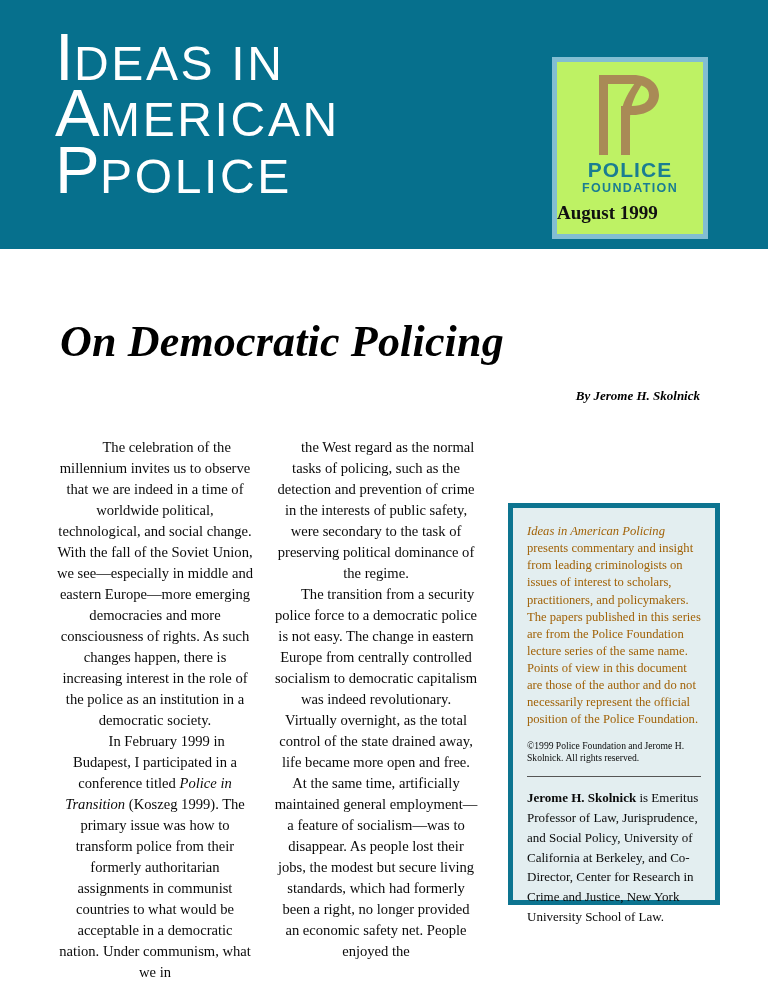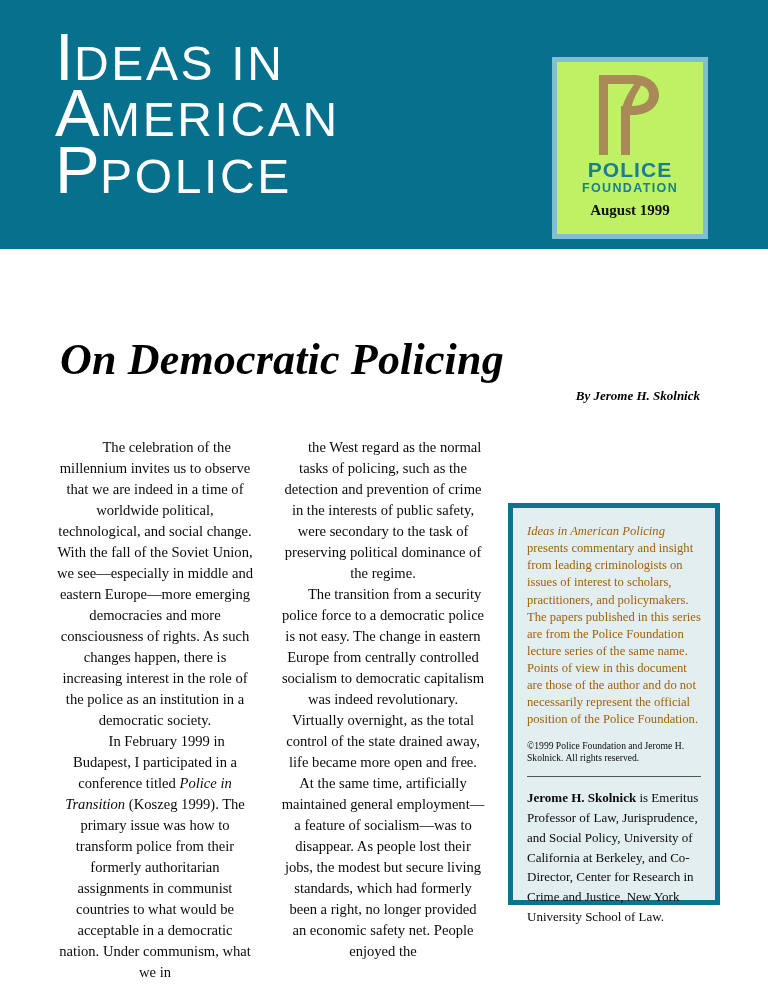--- a/index.html
+++ b/index.html
@@ -91,31 +91,31 @@
     display: block;
     font-size: 12.5px;
     letter-spacing: 0.11em;
     line-height: 1.3;
   }
   .logo-date {
     position: absolute;
     left: 0;
     top: 140px;
     width: 100%;
-    text-align: center;
+    text-align: left;
     font-family: "Liberation Serif", "DejaVu Serif", serif;
-    font-size: 15px;
+    font-size: 19px;
     color: #111111;
   }
 
   
   .article-title {
     position: absolute;
     left: 60px;
-    top: 305px;
+    top: 287px;
     font-size: 44px;
     font-weight: bold;
     font-style: italic;
     color: #000000;
     letter-spacing: 0.004em;
     white-space: nowrap;
     text-align: right;
   }
   .byline {
     position: absolute;
@@ -136,21 +136,21 @@
     font-size: 14.6px;
     line-height: 1.44;
     color: #0a0a0a;
     text-align: left;
   }
   .col p { margin: 0; text-align: center; }
   .col p + p { text-indent: 1.6em; }
   .col p:first-child { text-indent: 1.6em; }
 
   .col--1 { left: 56px; width: 198px; }
-  .col--2 { left: 281px; width: 204px; }
+  .col--2 { left: 274px; width: 204px; }
 
   
   .sidebar {
     position: absolute;
     left: 508px;
     top: 503px;
     width: 212px;
     height: 402px;
     box-sizing: border-box;
     background: #e3eef0;

